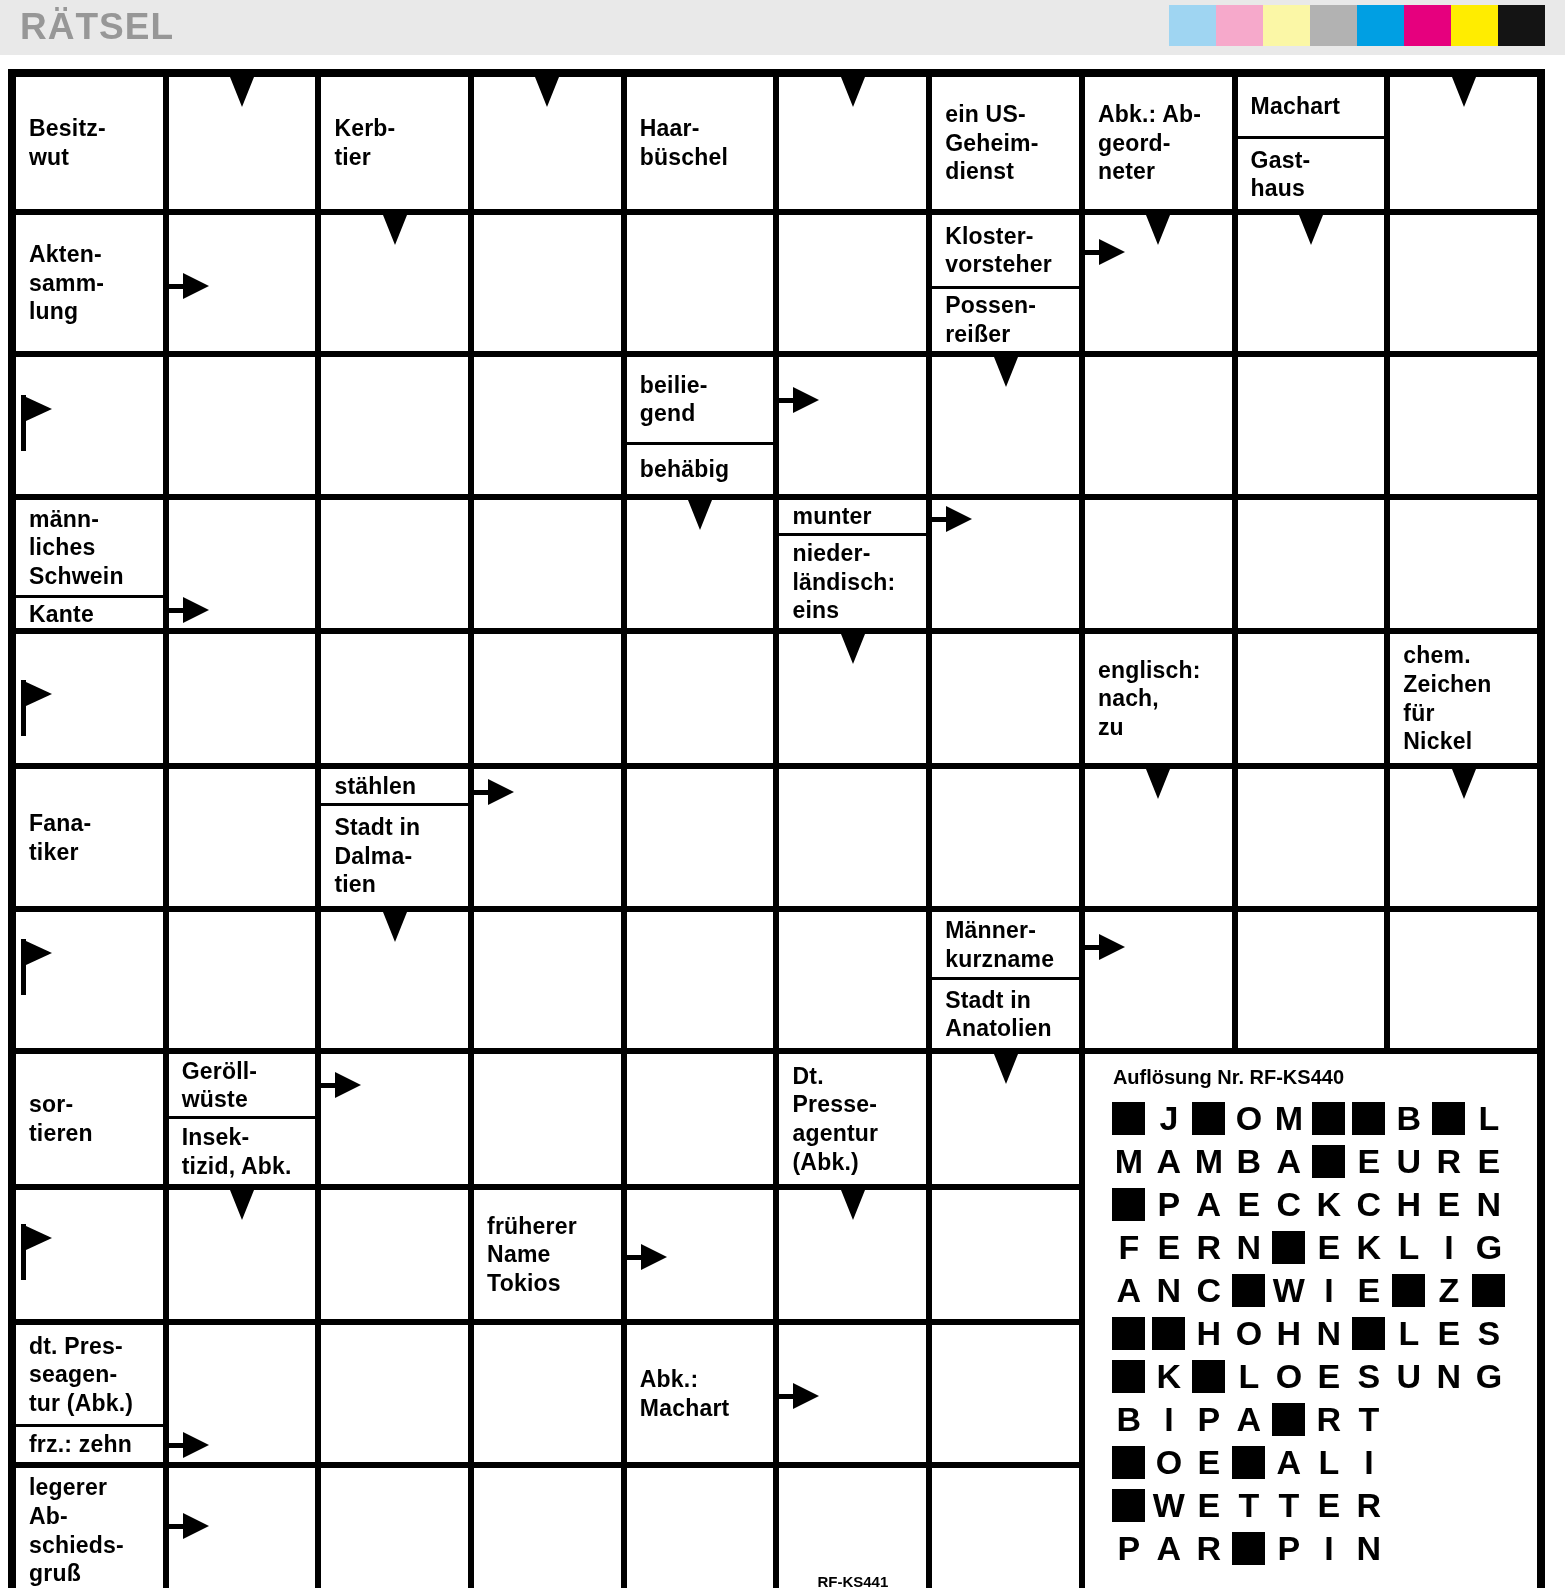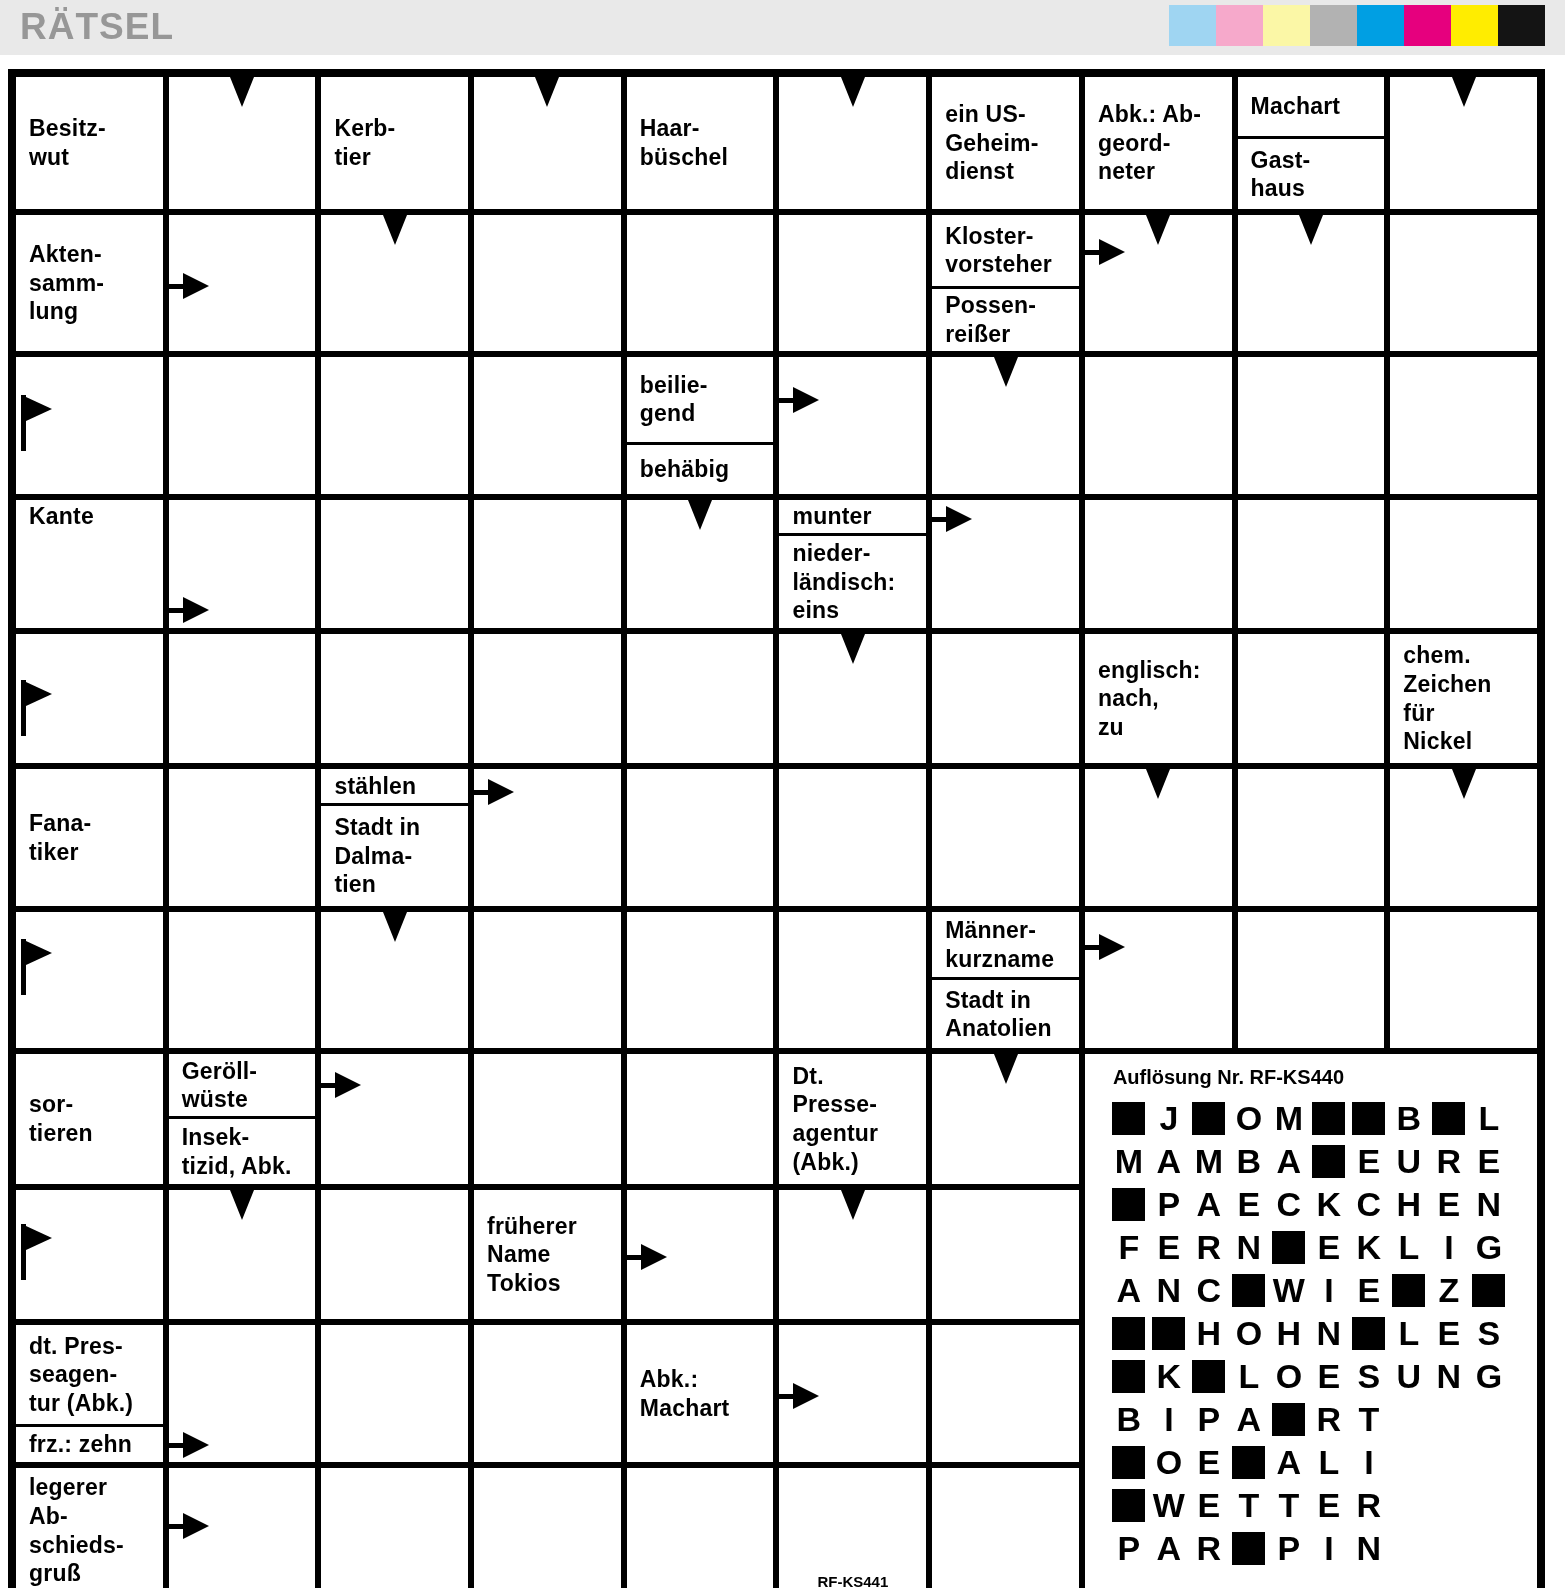--- a/index.html
+++ b/index.html
@@ -165,20 +165,25 @@
       <span class="af" style="top:22%"></span>
     </div>
   <div class="c">
       <span class="ad"></span>
     </div>
   <div class="c"></div>
   <div class="c"></div>
   <div class="c"></div>
 
   <div class="c split">
+    <div class="part" style="flex:0 0 74%">
+        <div class="t">männ-
+liches
+Schwein</div>
+      </div>
     <div class="part">
         <div class="t">Kante</div>
       </div>
   </div>
   <div class="c">
       <span class="af" style="top:76%"></span>
     </div>
   <div class="c"></div>
   <div class="c"></div>
   <div class="c">

